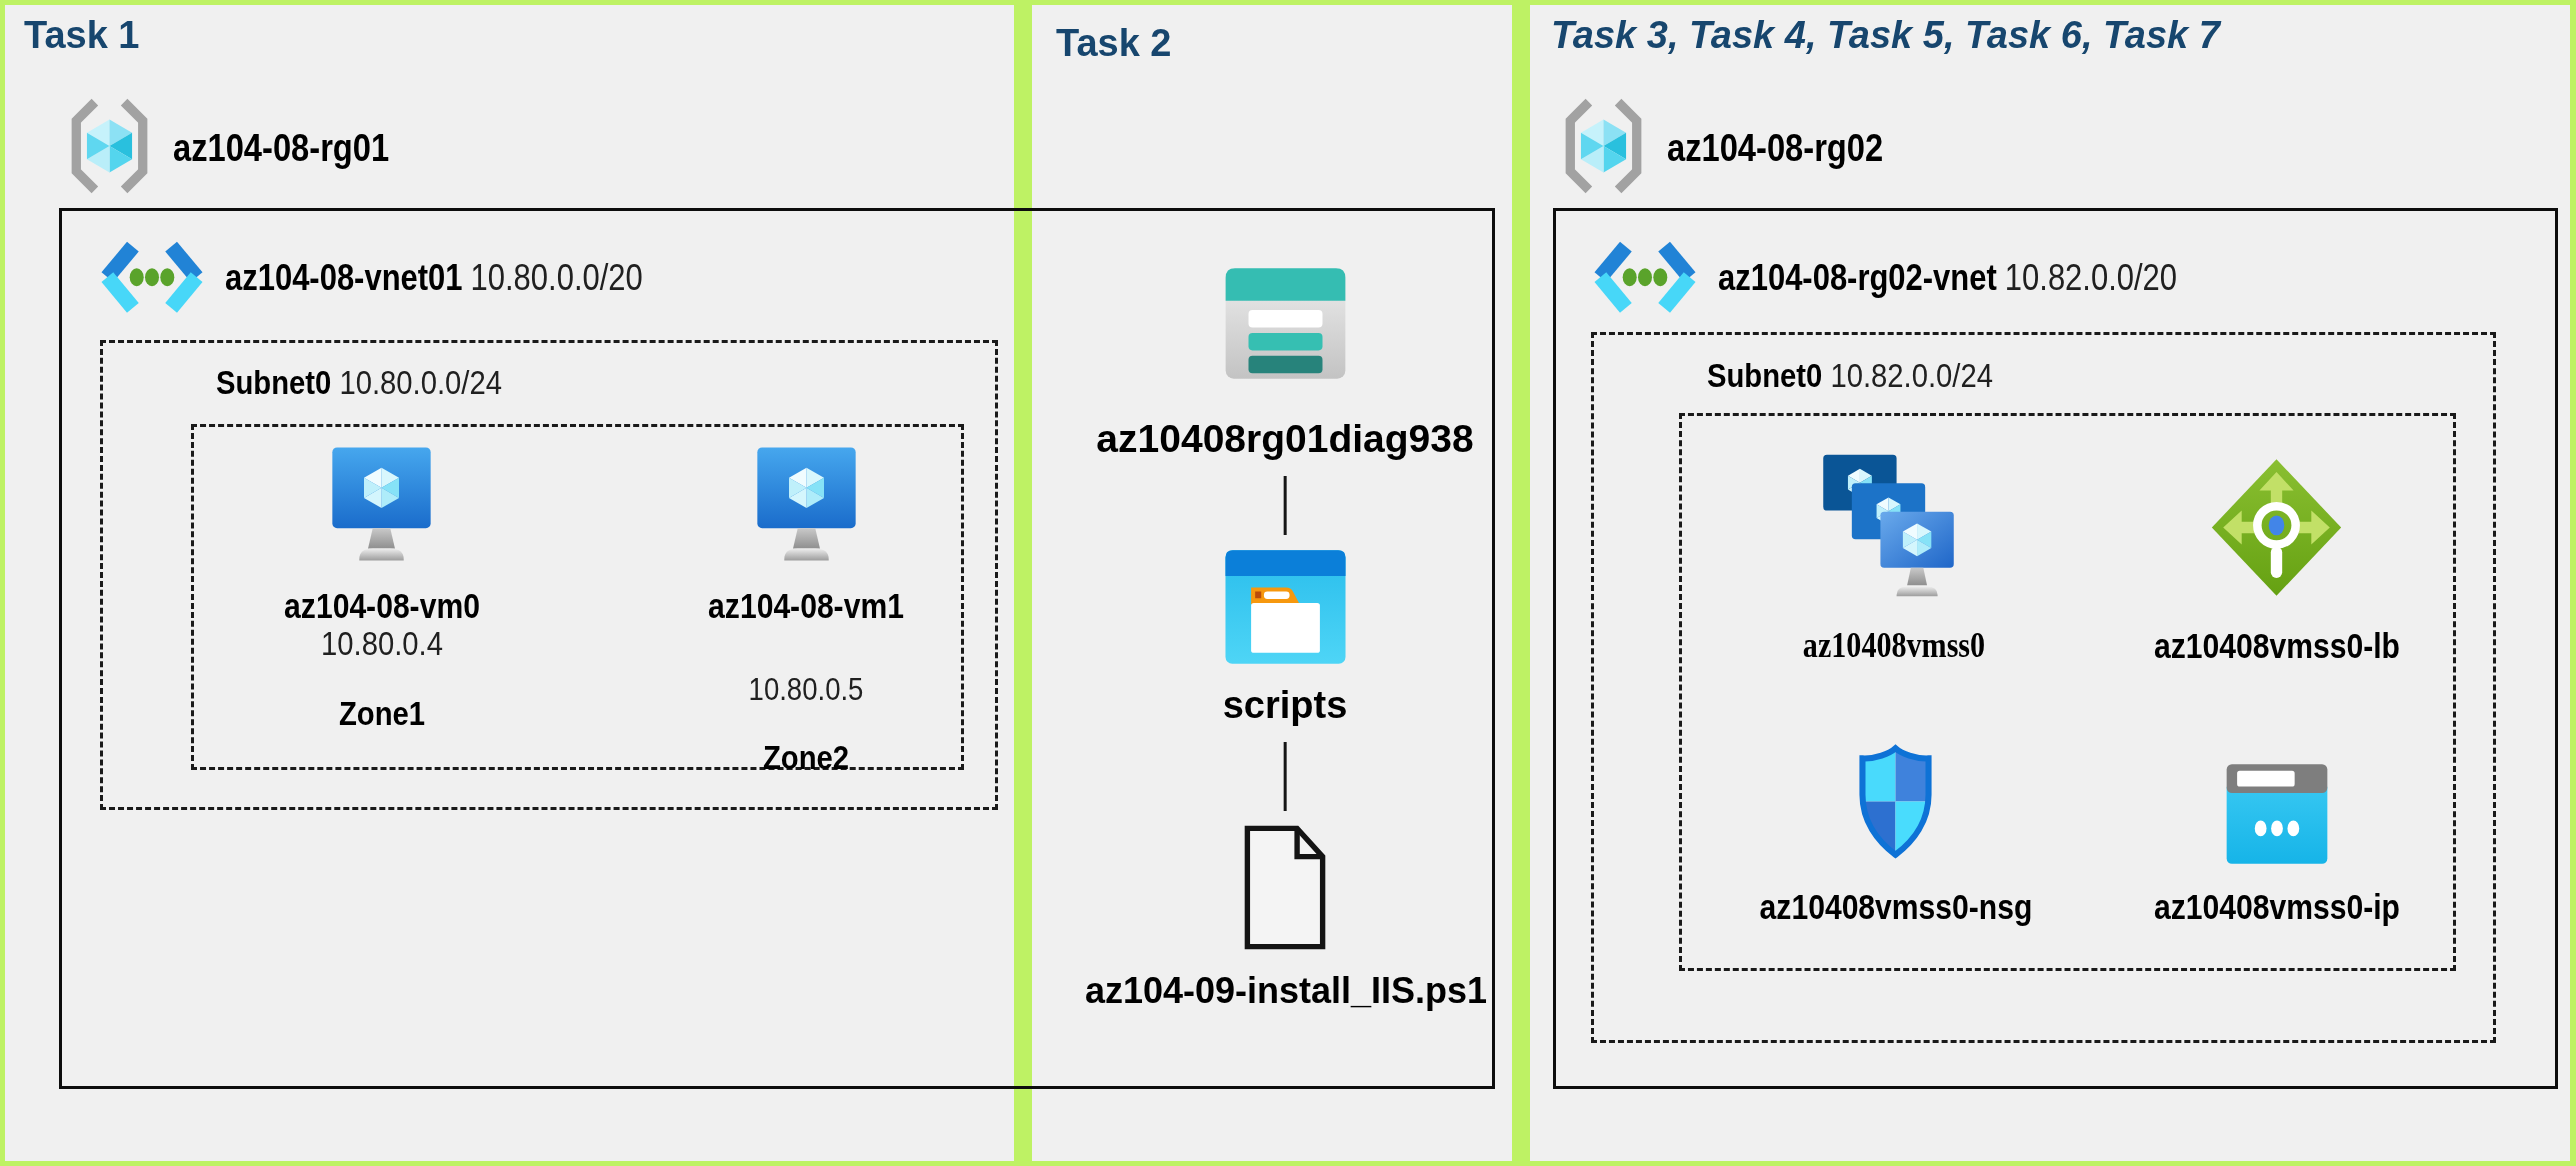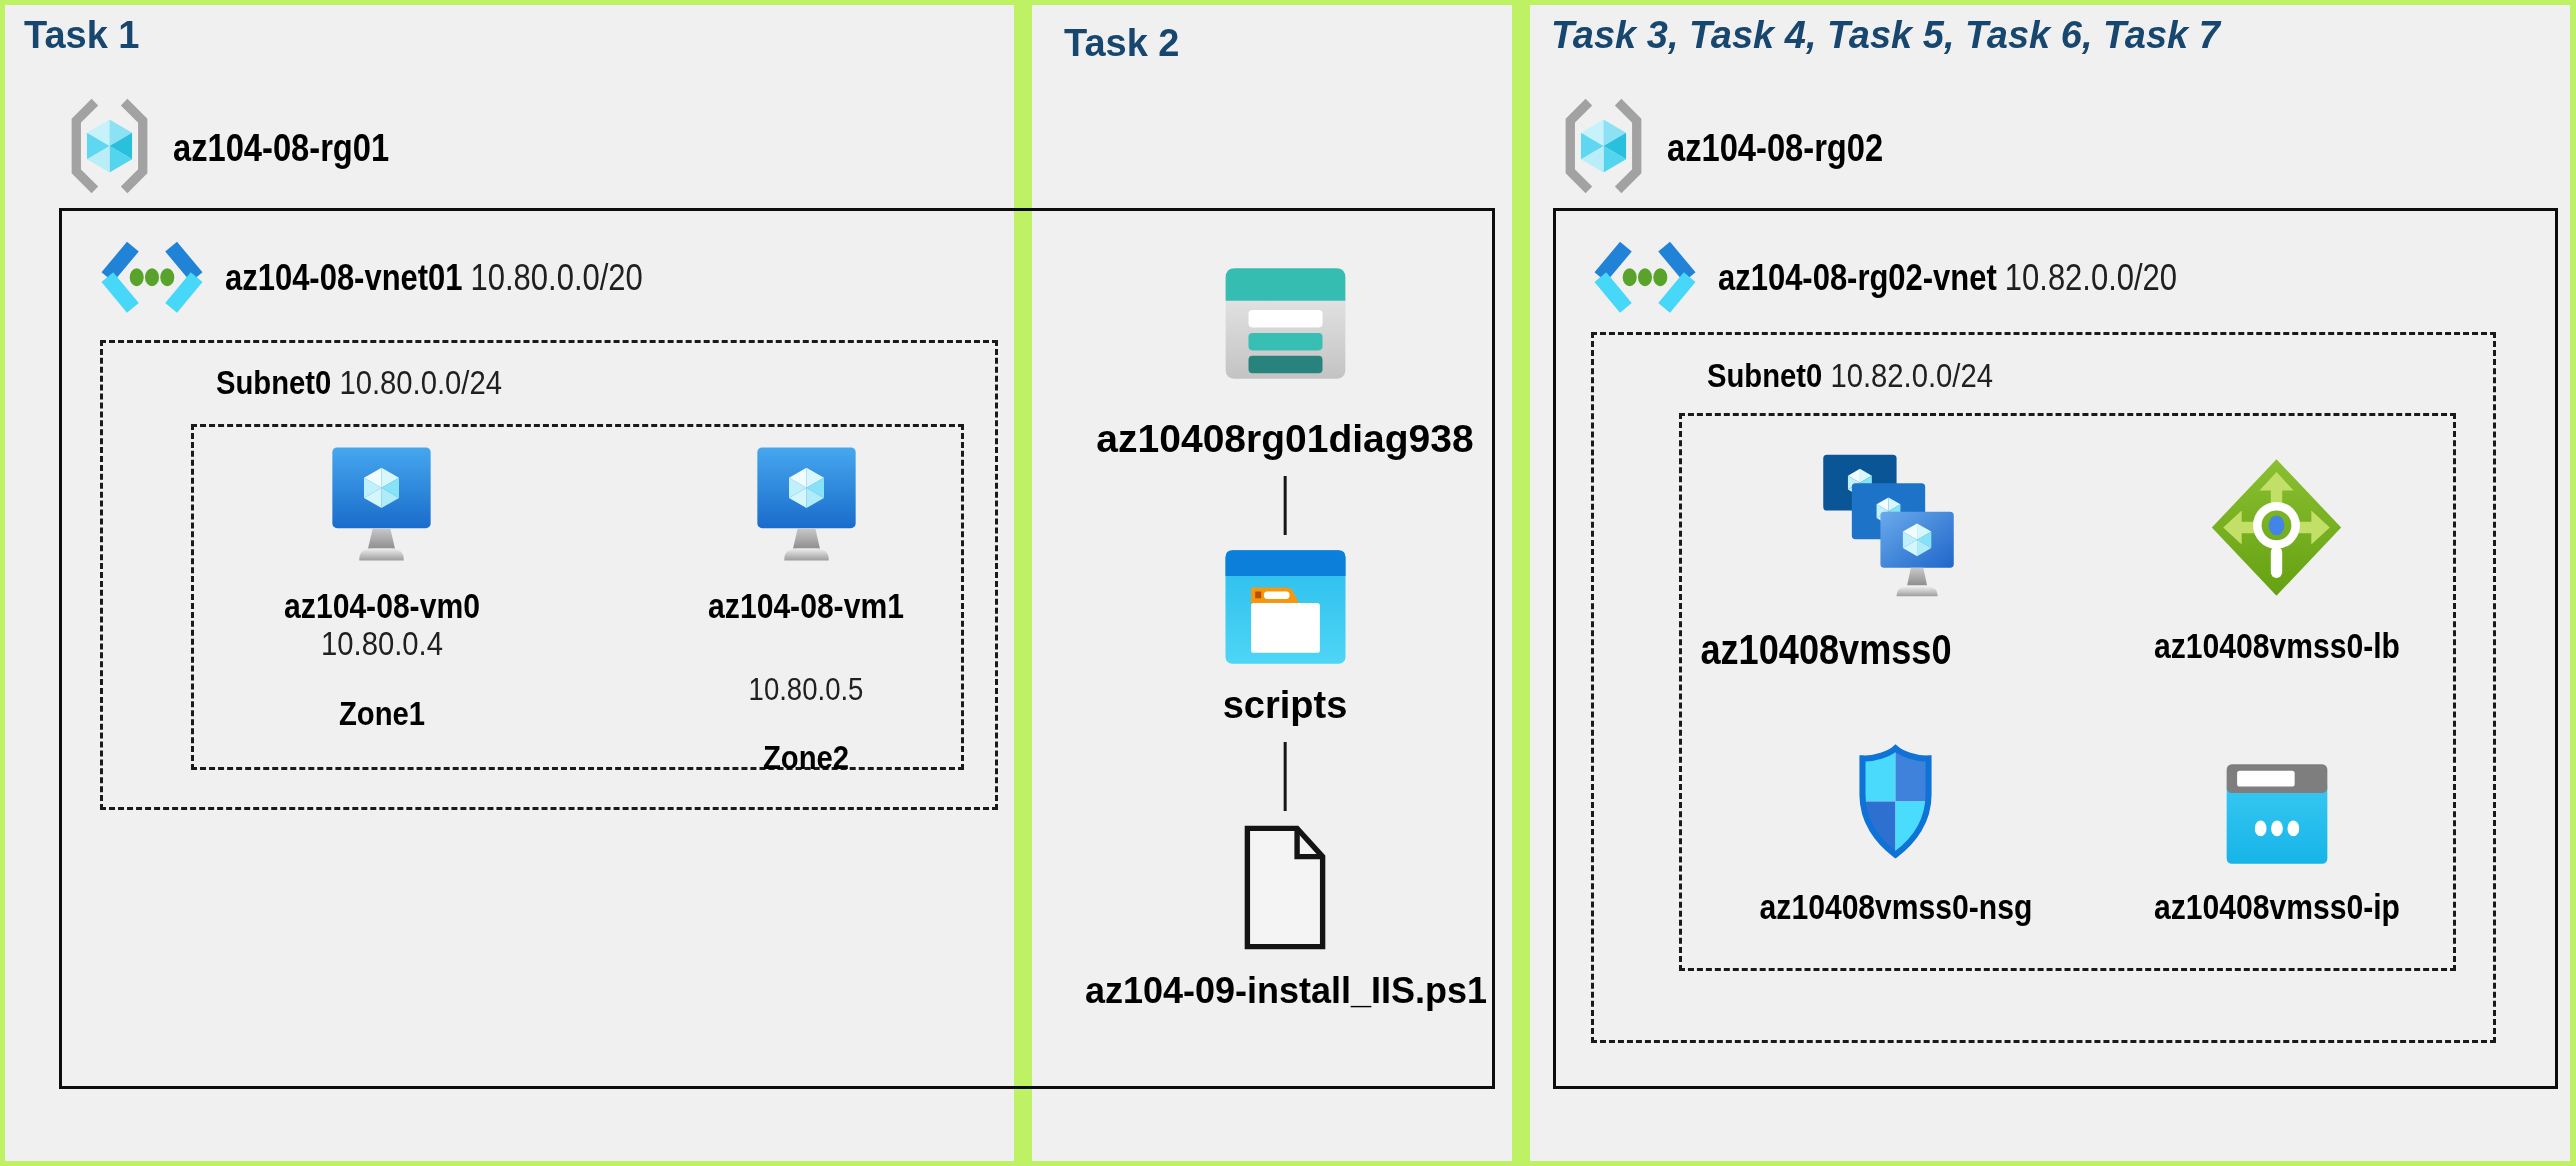--- a/index.html
+++ b/index.html
@@ -79,21 +79,21 @@
     </defs>
   </svg>
 
   <div class="panel" style="left:5.4px;width:1009px;"></div>
 
   <div class="panel" style="left:1032px;width:480px;"></div>
 
   <div class="panel" style="left:1530px;width:1040px;"></div>
 
   <div class="task-title" style="left:24px;top:15px;">Task 1</div>
-  <div class="task-title" style="left:1056px;top:23px;margin-left:8px;">Task 2</div>
+  <div class="task-title" style="left:1056px;top:23px;">Task 2</div>
   <div class="task-title" style="left:1551px;top:15px;font-style:italic;">Task 3, Task 4, Task 5, Task 6, Task 7</div>
 
   <svg class="icon" style="left:63px;top:96px;" width="93" height="100" viewBox="0 0 140 150">
     <polyline points="48,9 20,37 20,113 48,141" fill="none" stroke="#a2a2a2" stroke-width="14"></polyline>
     <polyline points="92,9 120,37 120,113 92,141" fill="none" stroke="#a2a2a2" stroke-width="14"></polyline>
     <use href="#cube" transform="translate(70,75)"></use>
   </svg>
   <div class="lblL" style="left:173px;top:127px;font-size:38px;">
     <span class="cond condL b">az104-08-rg01</span>
   </div>
@@ -203,21 +203,21 @@
   <svg class="icon" style="left:1822px;top:453px;" width="133" height="150" viewBox="0 0 214 240">
     <rect x="2" y="2" width="118" height="90" rx="6" fill="#0a5596"></rect>
     <use href="#crys" transform="translate(61,47) scale(0.74)"></use>
     <rect x="48" y="48" width="118" height="90" rx="6" fill="#1c73c8"></rect>
     <use href="#crys" transform="translate(107,93) scale(0.74)"></use>
     <rect x="94" y="94" width="118" height="90" rx="6" fill="url(#gs3)"></rect>
     <use href="#crys" transform="translate(153,139) scale(0.88)"></use>
     <polygon points="143,184 163,184 169,212 137,212" fill="url(#gstand)"></polygon>
     <path d="M120,228 q0,-14 17,-14 h32 q17,0 17,14 v2 h-66 z" fill="url(#gfoot)"></path>
   </svg>
-  <div class="lblC" style="left:1826px;top:626px;font-size:42px;"><span class="cond">az10408vmss0</span></div>
+  <div class="lblC" style="left:1894px;top:626px;font-size:35px;font-family:Liberation Serif, serif;"><span class="cond">az10408vmss0</span></div>
 
   <svg class="icon" style="left:2209px;top:456px;" width="135" height="143" viewBox="0 0 190 200">
     <polygon points="95,4 186,100 95,196 4,100" fill="url(#glb)"></polygon>
     <polygon points="95,22 71,48 87,48 87,68 103,68 103,48 119,48" fill="#c2e067"></polygon>
     <polygon points="20,100 46,76 46,92 64,92 64,108 46,108 46,124" fill="#c2e067"></polygon>
     <polygon points="170,100 144,76 144,92 126,92 126,108 144,108 144,124" fill="#c2e067"></polygon>
     <circle cx="95" cy="97" r="27" fill="none" stroke="#ffffff" stroke-width="12"></circle>
     <rect x="87" y="127" width="16" height="44" rx="8" fill="#ffffff"></rect>
     <ellipse cx="95" cy="97" rx="11" ry="14" fill="#4285e8"></ellipse>
   </svg>

